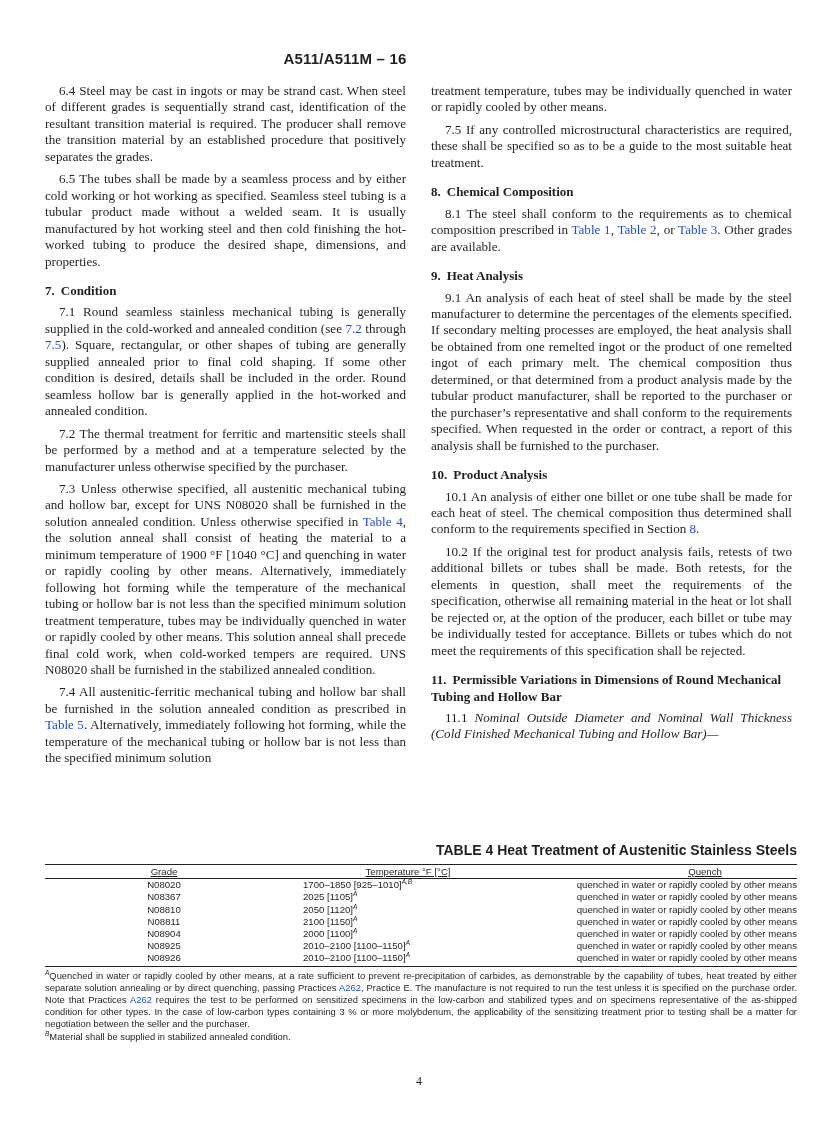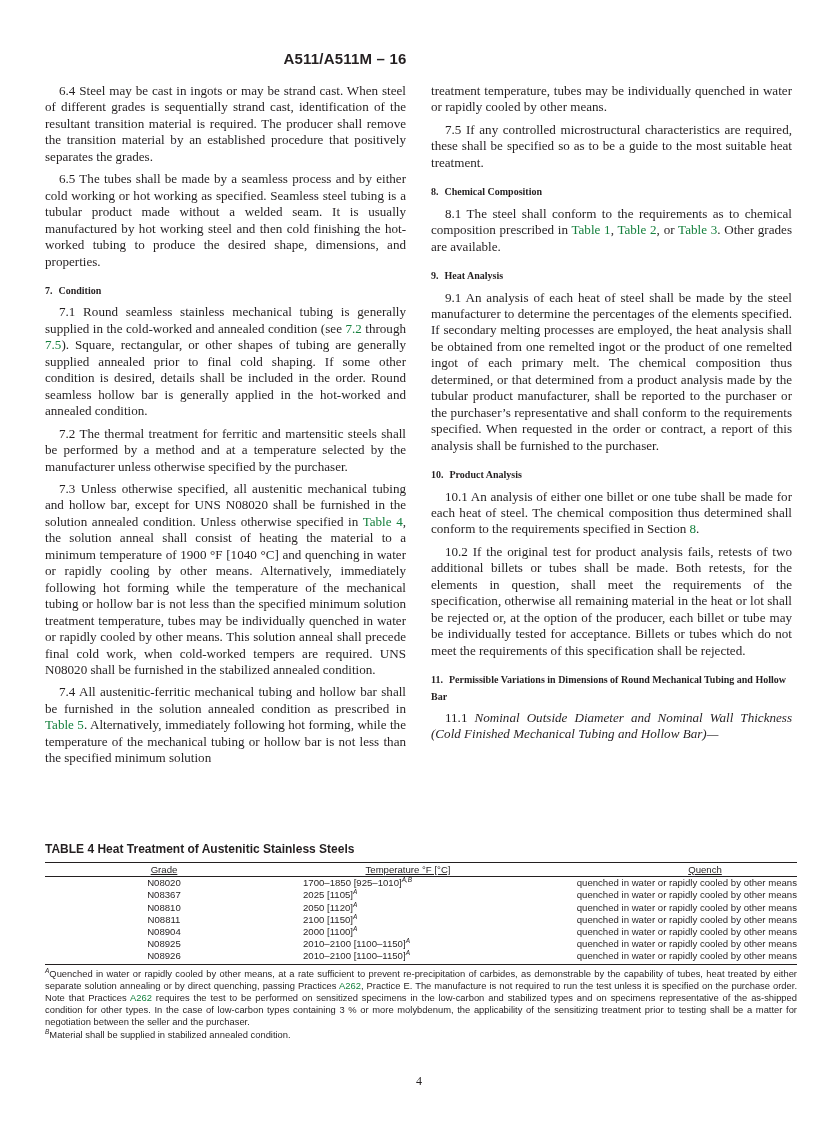--- a/index.html
+++ b/index.html
@@ -36,39 +36,39 @@
     }
     .col-left { left: 45px; }
     .col-right { left: 431px; }
     .para {
       margin: 0 0 6px 0;
       text-indent: 14px;
     }
     .para.cont { text-indent: 0; }
     .heading {
       font-weight: bold;
-      font-size: 10px;
+      font-size: 13px;
       margin: 13px 0 5px 0;
       text-align: left;
     }
     .heading .num { margin-right: 6px; }
-    .link { color: #15803d; }
+    .link { color: #1d4ed8; }
     .italic { font-style: italic; }
 
     .table-wrap {
       position: absolute;
       left: 45px;
       top: 842px;
       width: 752px;
       font-family: "Liberation Sans", sans-serif;
     }
     .table-title {
-      text-align: left;
+      text-align: right;
       font-weight: bold;
-      font-size: 12px;
+      font-size: 14px;
       margin-bottom: 6px;
     }
     table.t4 {
       width: 100%;
       border-collapse: collapse;
       font-size: 9.6px;
       line-height: 12.2px;
     }
     table.t4 thead th {
       font-weight: normal;

